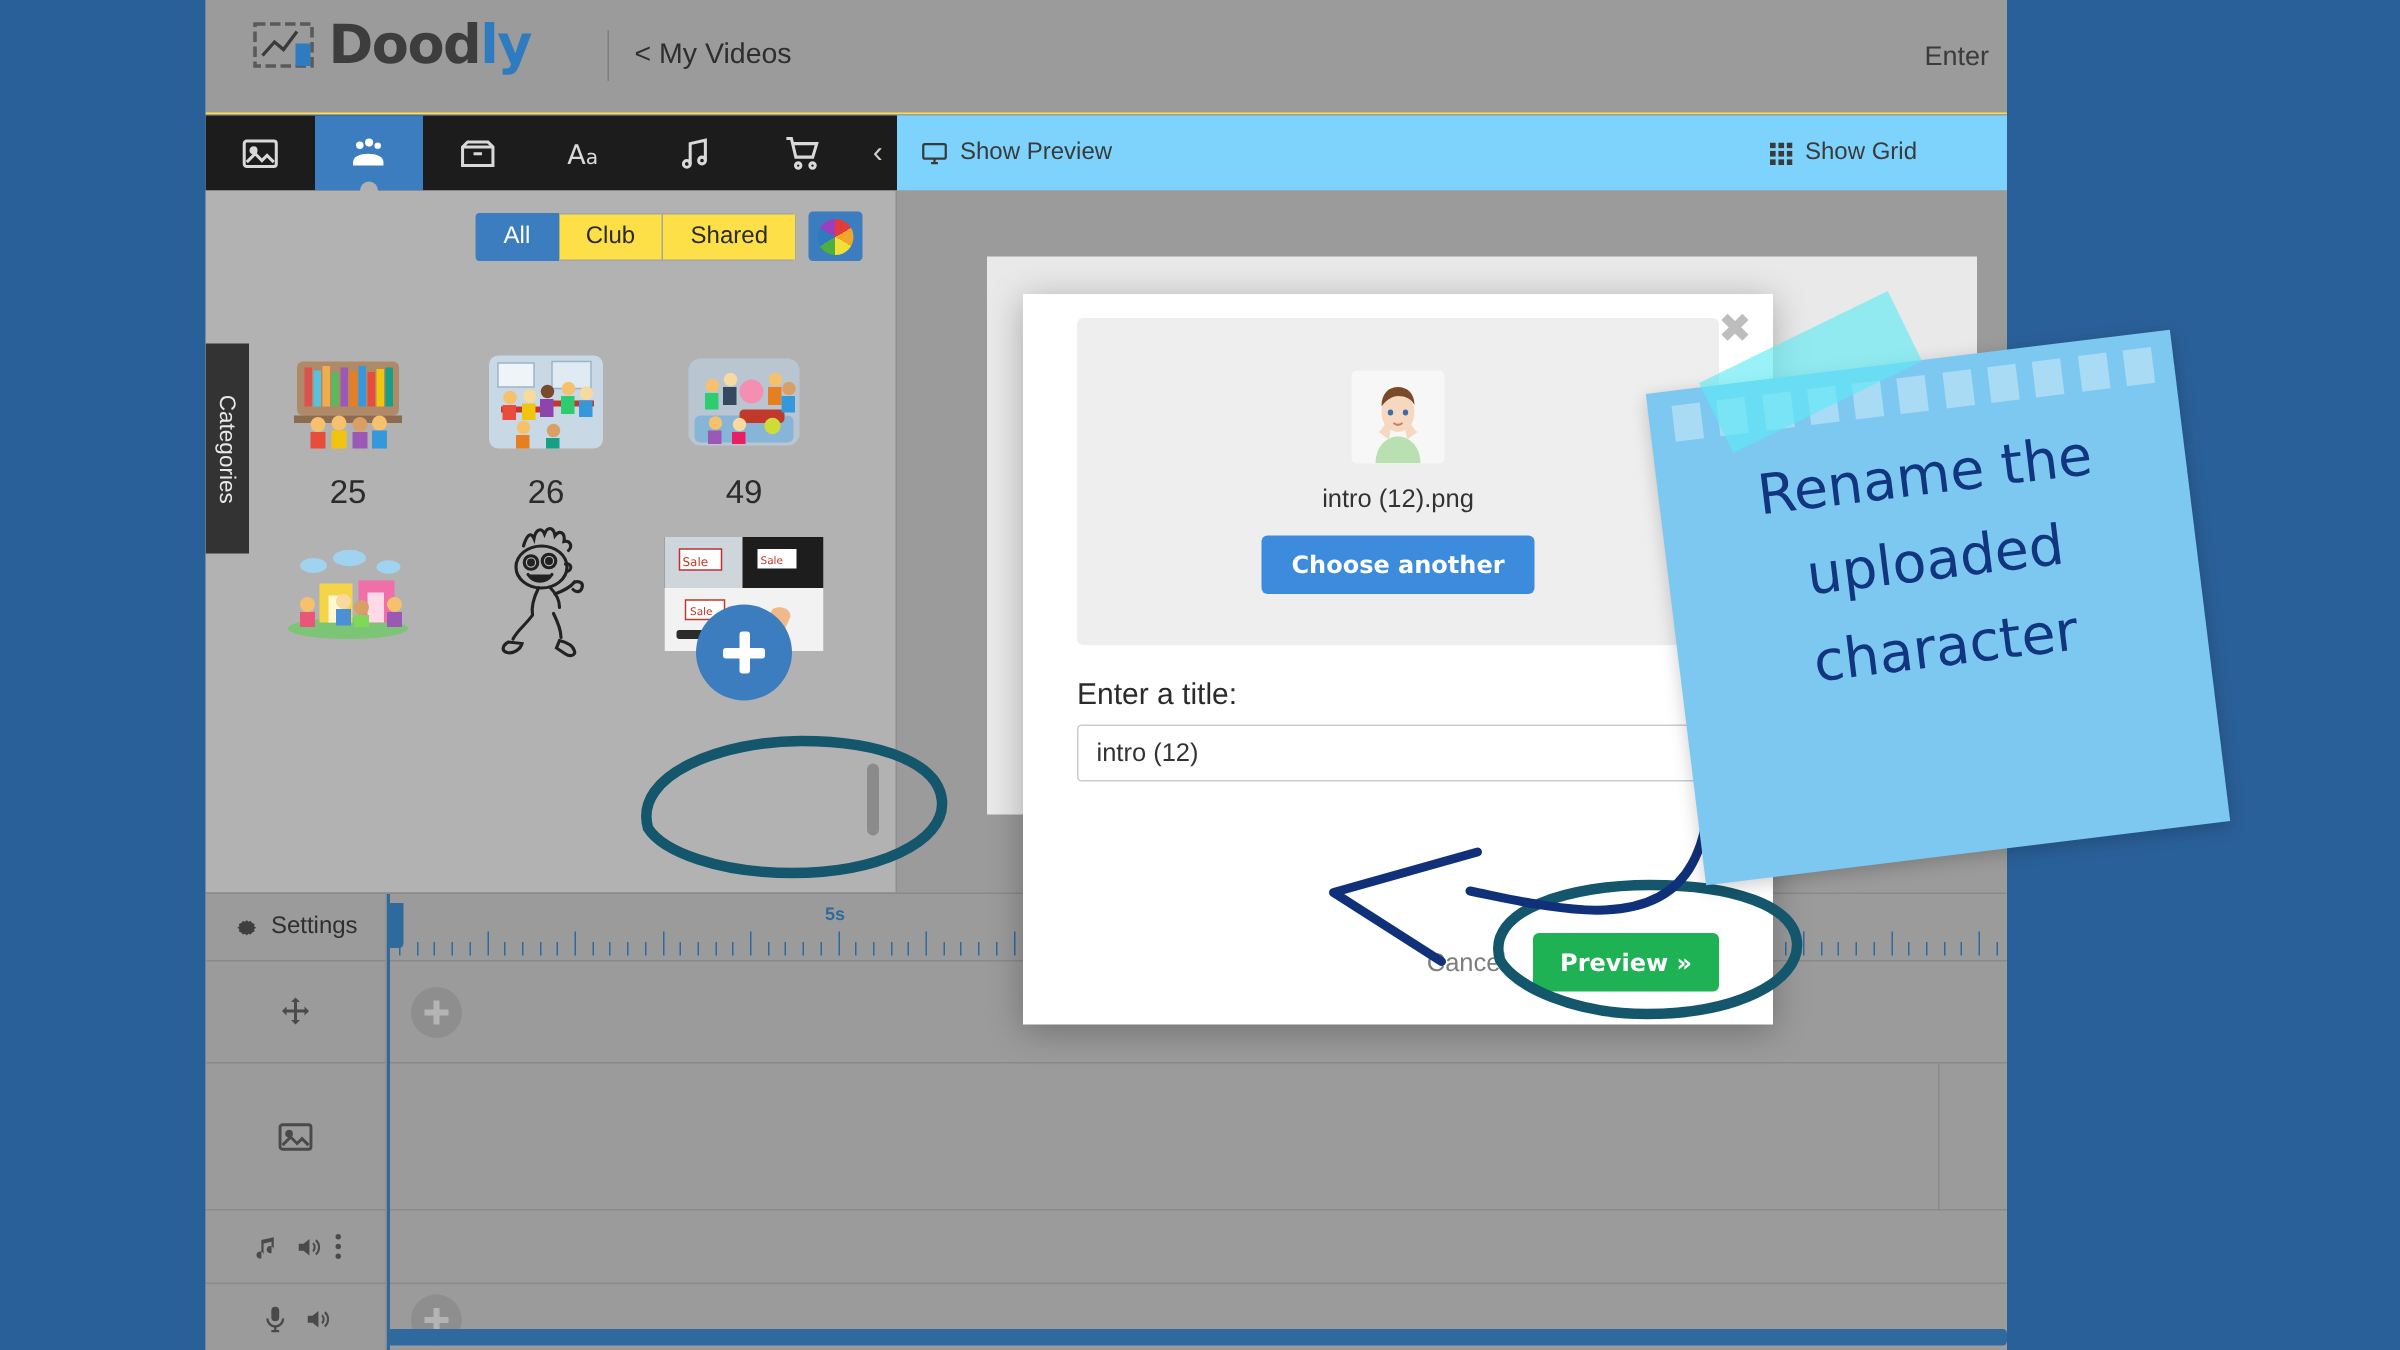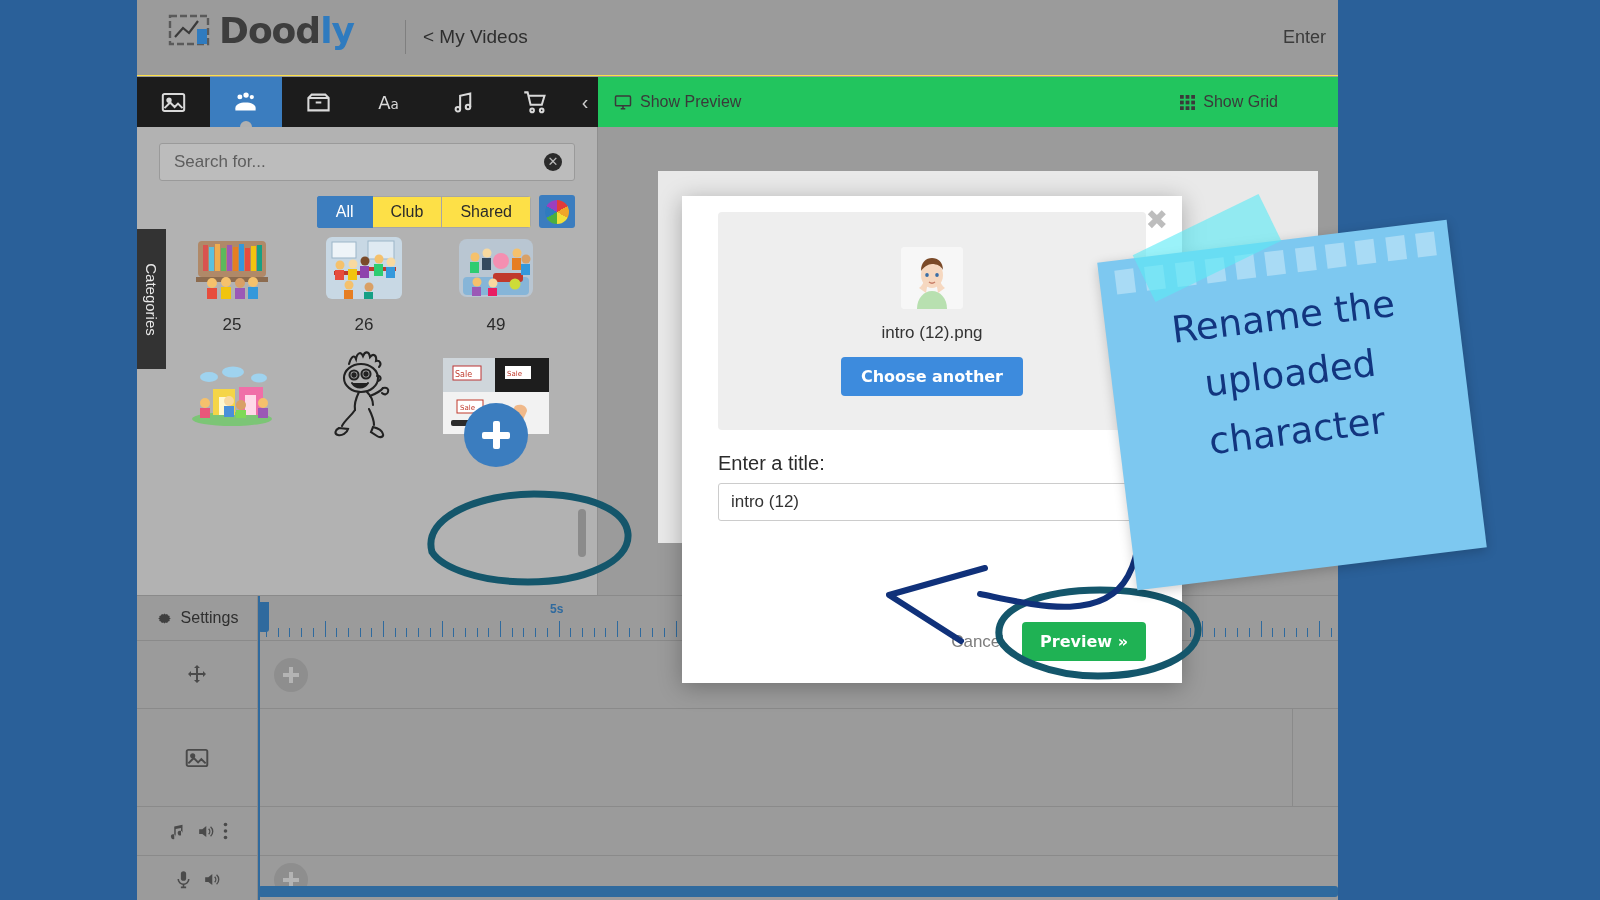--- a/index.html
+++ b/index.html
@@ -71,21 +71,21 @@
   }
   .tool svg { width: 27px; height: 27px; }
   .tool-collapse {
     width: 26px; display: flex; align-items: center; justify-content: center;
     color: #cfcfcf; font-size: 20px; cursor: pointer;
   }
 
   
   .preview-bar {
     position: absolute; left: 461px; top: 77px; right: 0; height: 50px;
-    background: #22c55e;
+    background: #7dd3fc;
     display: flex; align-items: center; justify-content: space-between;
     padding: 0 60px 0 16px;
     font-size: 16px; color: #3a3a3a;
   }
   .pb-item { display: flex; align-items: center; gap: 8px; cursor: pointer; }
 
   
   .left-panel {
     position: absolute; left: 0; top: 127px;
     width: 461px; height: 468px;
@@ -146,21 +146,21 @@
     display: grid; grid-template-columns: repeat(3, 1fr);
     grid-template-rows: 128px 130px;
     align-items: start;
   }
   .asset-cell {
     display: flex; flex-direction: column; align-items: center;
     justify-content: flex-start; cursor: pointer; position: relative;
     padding-top: 6px;
   }
   .asset-thumb { height: 78px; display: flex; align-items: center; justify-content: center; }
-  .asset-label { margin-top: 8px; font-size: 17px; color: #2b2b2b; }
+  .asset-label { margin-top: 8px; font-size: 22px; color: #2b2b2b; }
   .panel-scroll {
     position: absolute; right: 10px; top: 96px; width: 10px; bottom: 6px;
   }
   .panel-scroll i {
     position: absolute; top: 286px; left: 1px;
     width: 8px; height: 48px; background: #8b8b8b; border-radius: 4px;
     display: block;
   }
   .plus-fab {
     position: absolute; left: 50%; top: 52px; transform: translateX(-50%);
@@ -398,26 +398,20 @@
             <rect x="9" y="4.5" width="3" height="3"></rect>
           <rect x="0" y="9" width="3" height="3"></rect>
             <rect x="4.5" y="9" width="3" height="3"></rect>
             <rect x="9" y="9" width="3" height="3"></rect>
         </svg>
         <span>Show Grid</span>
       </div>
     </div>
 
     <div class="left-panel">
-      <div class="search-row">
-        <div class="search-box">
-          <input placeholder="Search for..." style="">
-          <span class="clear-icon">✕</span>
-        </div>
-      </div>
       <div class="filter-row">
         <div class="seg">
           <div class="seg-btn on">All</div>
           <div class="seg-btn">Club</div>
           <div class="seg-btn">Shared</div>
         </div>
         <div class="wheel-btn">
           <span class="wheel"></span>
         </div>
       </div>

